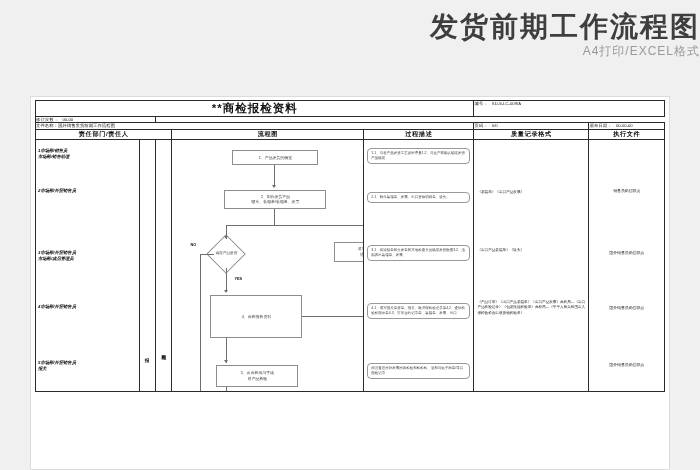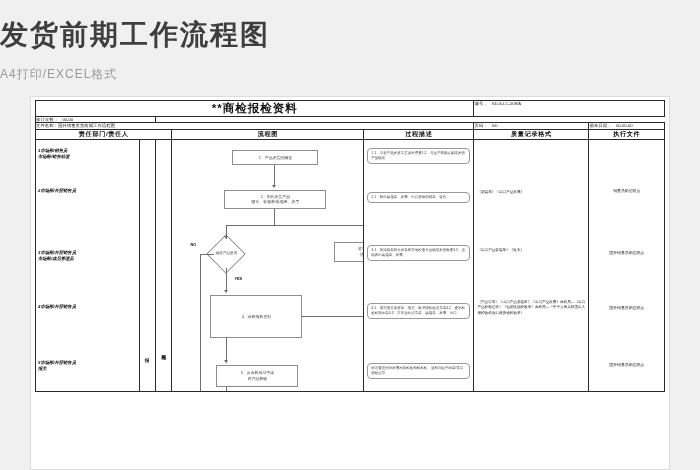--- a/index.html
+++ b/index.html
@@ -3,27 +3,27 @@
 <meta charset="utf-8">
 <style>
   * { box-sizing: border-box; }
   html, body { margin:0; padding:0; }
   body {
     width:700px; height:470px;
     background:#f0f0f0;
     font-family:"Liberation Sans","DejaVu Sans",sans-serif;
     overflow:hidden;
   }
-  .page-header { text-align:left; padding-top:20px; }
+  .page-header { text-align:right; padding-top:12px; }
   .main-title {
     font-size:28px; font-weight:bold; color:#3e3e3e;
     letter-spacing:2px; line-height:1.1; margin:0;
   }
   .sub-title {
-    font-size:12px; color:#9a9a9a; margin-top:15px; letter-spacing:1px;
+    font-size:12px; color:#9a9a9a; margin-top:0; letter-spacing:1px;
   }
   .doc-sheet {
     position:absolute; left:30px; top:96px;
     width:640px; height:374px;
     background:#ffffff;
     border:1px solid #dcdcdc;
     padding:3px 4px 0 4px;
   }
   table.doc { width:100%; border-collapse:collapse; table-layout:fixed; }
   table.doc td { border:1px solid #2a2a2a; padding:0; vertical-align:top; }

